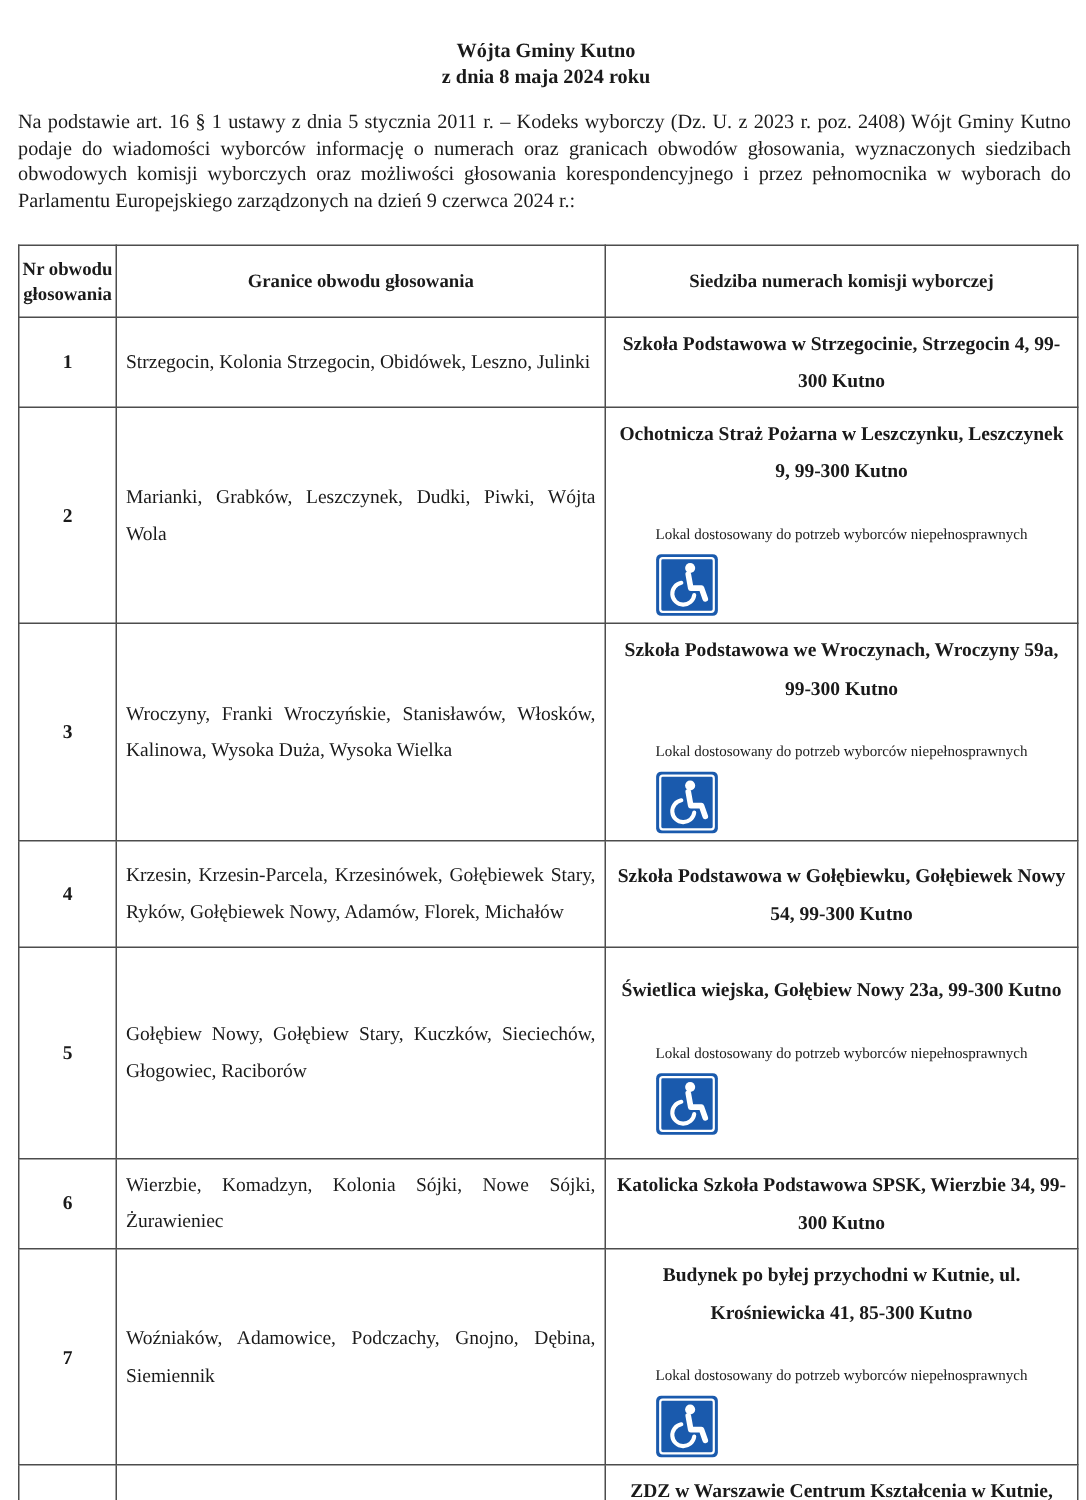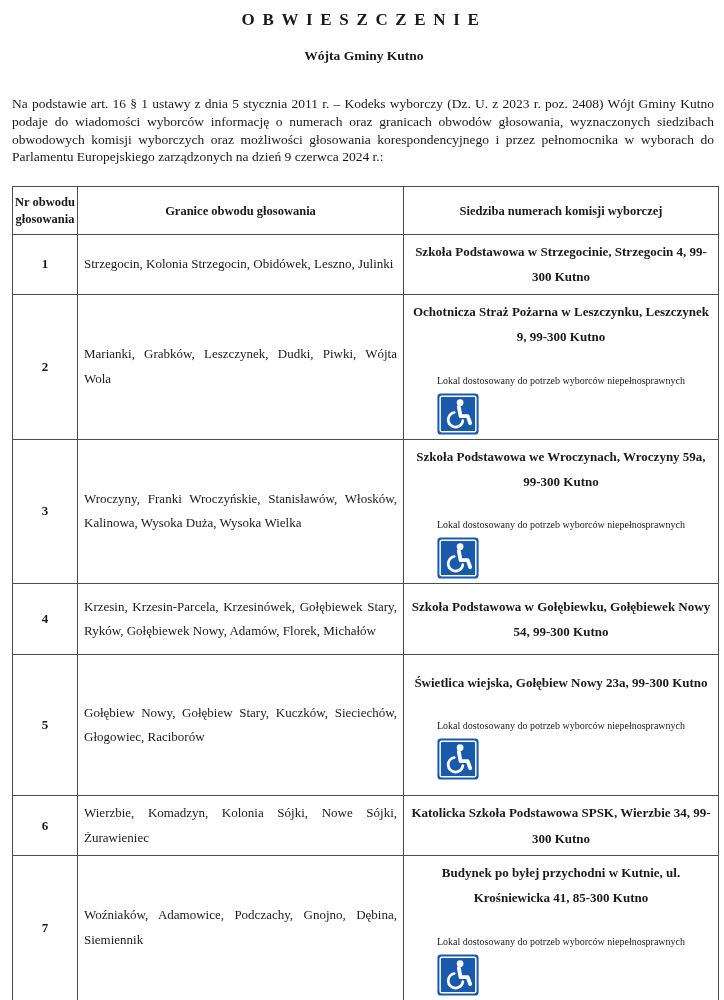--- a/index.html
+++ b/index.html
@@ -21,21 +21,21 @@
   }
   .doc-subtitle {
     text-align: center;
     font-size: 13.5px;
     font-weight: bold;
     line-height: 1.25;
   }
   .doc-subtitle-wrap { margin-top: 18px; }
 
   .intro {
-    margin-top: 30px;
+    margin-top: 12px;
     margin-right: 2px;
     font-size: 13.5px;
     line-height: 1.32;
     text-align: justify;
   }
 
   table.obwody {
     margin-top: 20px;
     border-collapse: collapse;
     table-layout: fixed;
@@ -104,24 +104,24 @@
   tbody tr:nth-child(5) { height: 141px; }
   tbody tr:nth-child(6) { height: 50px; }
   tbody tr:nth-child(7) { height: 134px; }
   tbody tr:nth-child(8) { height: 53px; }
 </style>
 </head>
 <body>
 
 <div class="page">
 
-  <div class="doc-title">OBWIESZCZENIE</div>
 
   <div class="doc-subtitle-wrap">
     <div class="doc-subtitle">Wójta Gminy Kutno</div>
+    <div class="doc-subtitle">z dnia 8 maja 2024 roku</div>
   </div>
 
   <p class="intro">Na podstawie art. 16 § 1 ustawy z dnia 5 stycznia 2011 r. – Kodeks wyborczy (Dz. U. z 2023 r. poz. 2408) Wójt Gminy Kutno podaje do wiadomości wyborców informację o numerach oraz granicach obwodów głosowania, wyznaczonych siedzibach obwodowych komisji wyborczych oraz możliwości głosowania korespondencyjnego i przez pełnomocnika w wyborach do Parlamentu Europejskiego zarządzonych na dzień 9 czerwca 2024 r.:</p>
 
   <table class="obwody">
     <colgroup>
       <col class="c-nr">
         <col class="c-granice">
         <col class="c-siedziba">
     </colgroup>

